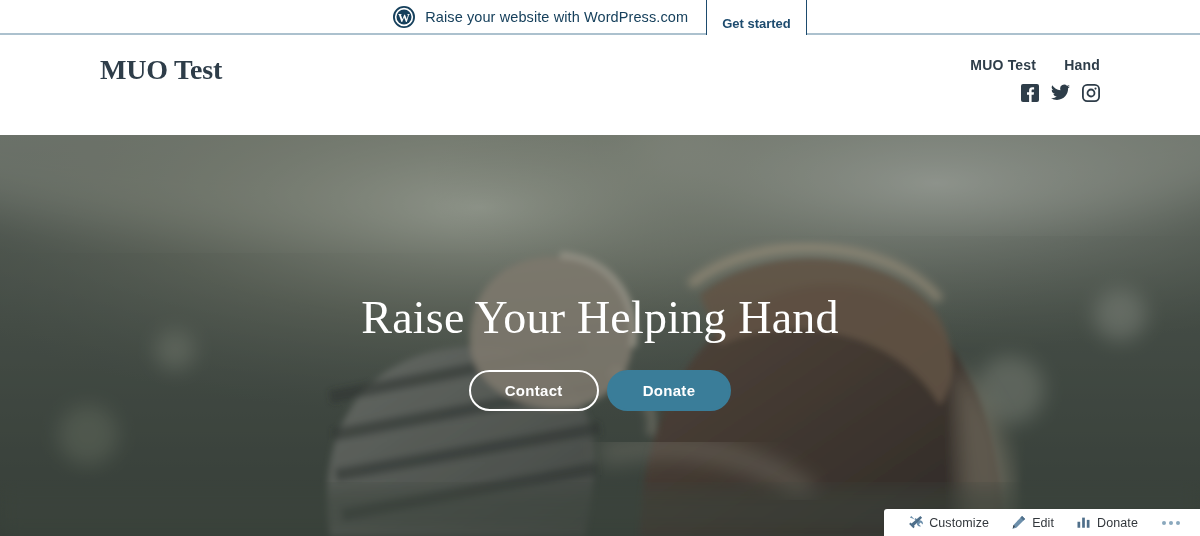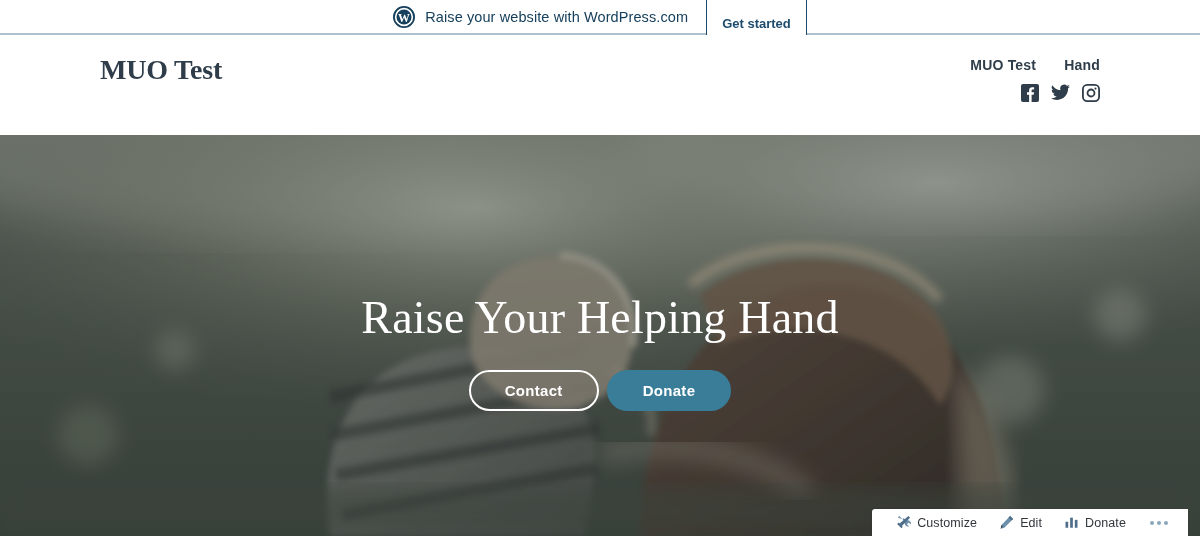--- a/index.html
+++ b/index.html
@@ -185,21 +185,21 @@
   }
   .btn-contact {
     background: transparent;
     color: #ffffff;
     border: 2px solid #ffffff;
   }
 
   
   .admin-bar {
     position: absolute;
-    right: 12px;
+    right: 0;
     bottom: 0;
     height: 27px;
     background: #ffffff;
     border-top-left-radius: 3px;
     display: flex;
     align-items: center;
     padding: 0 14px 0 16px;
     gap: 6px;
     box-shadow: 0 0 2px rgba(0,0,0,.08);
   }

